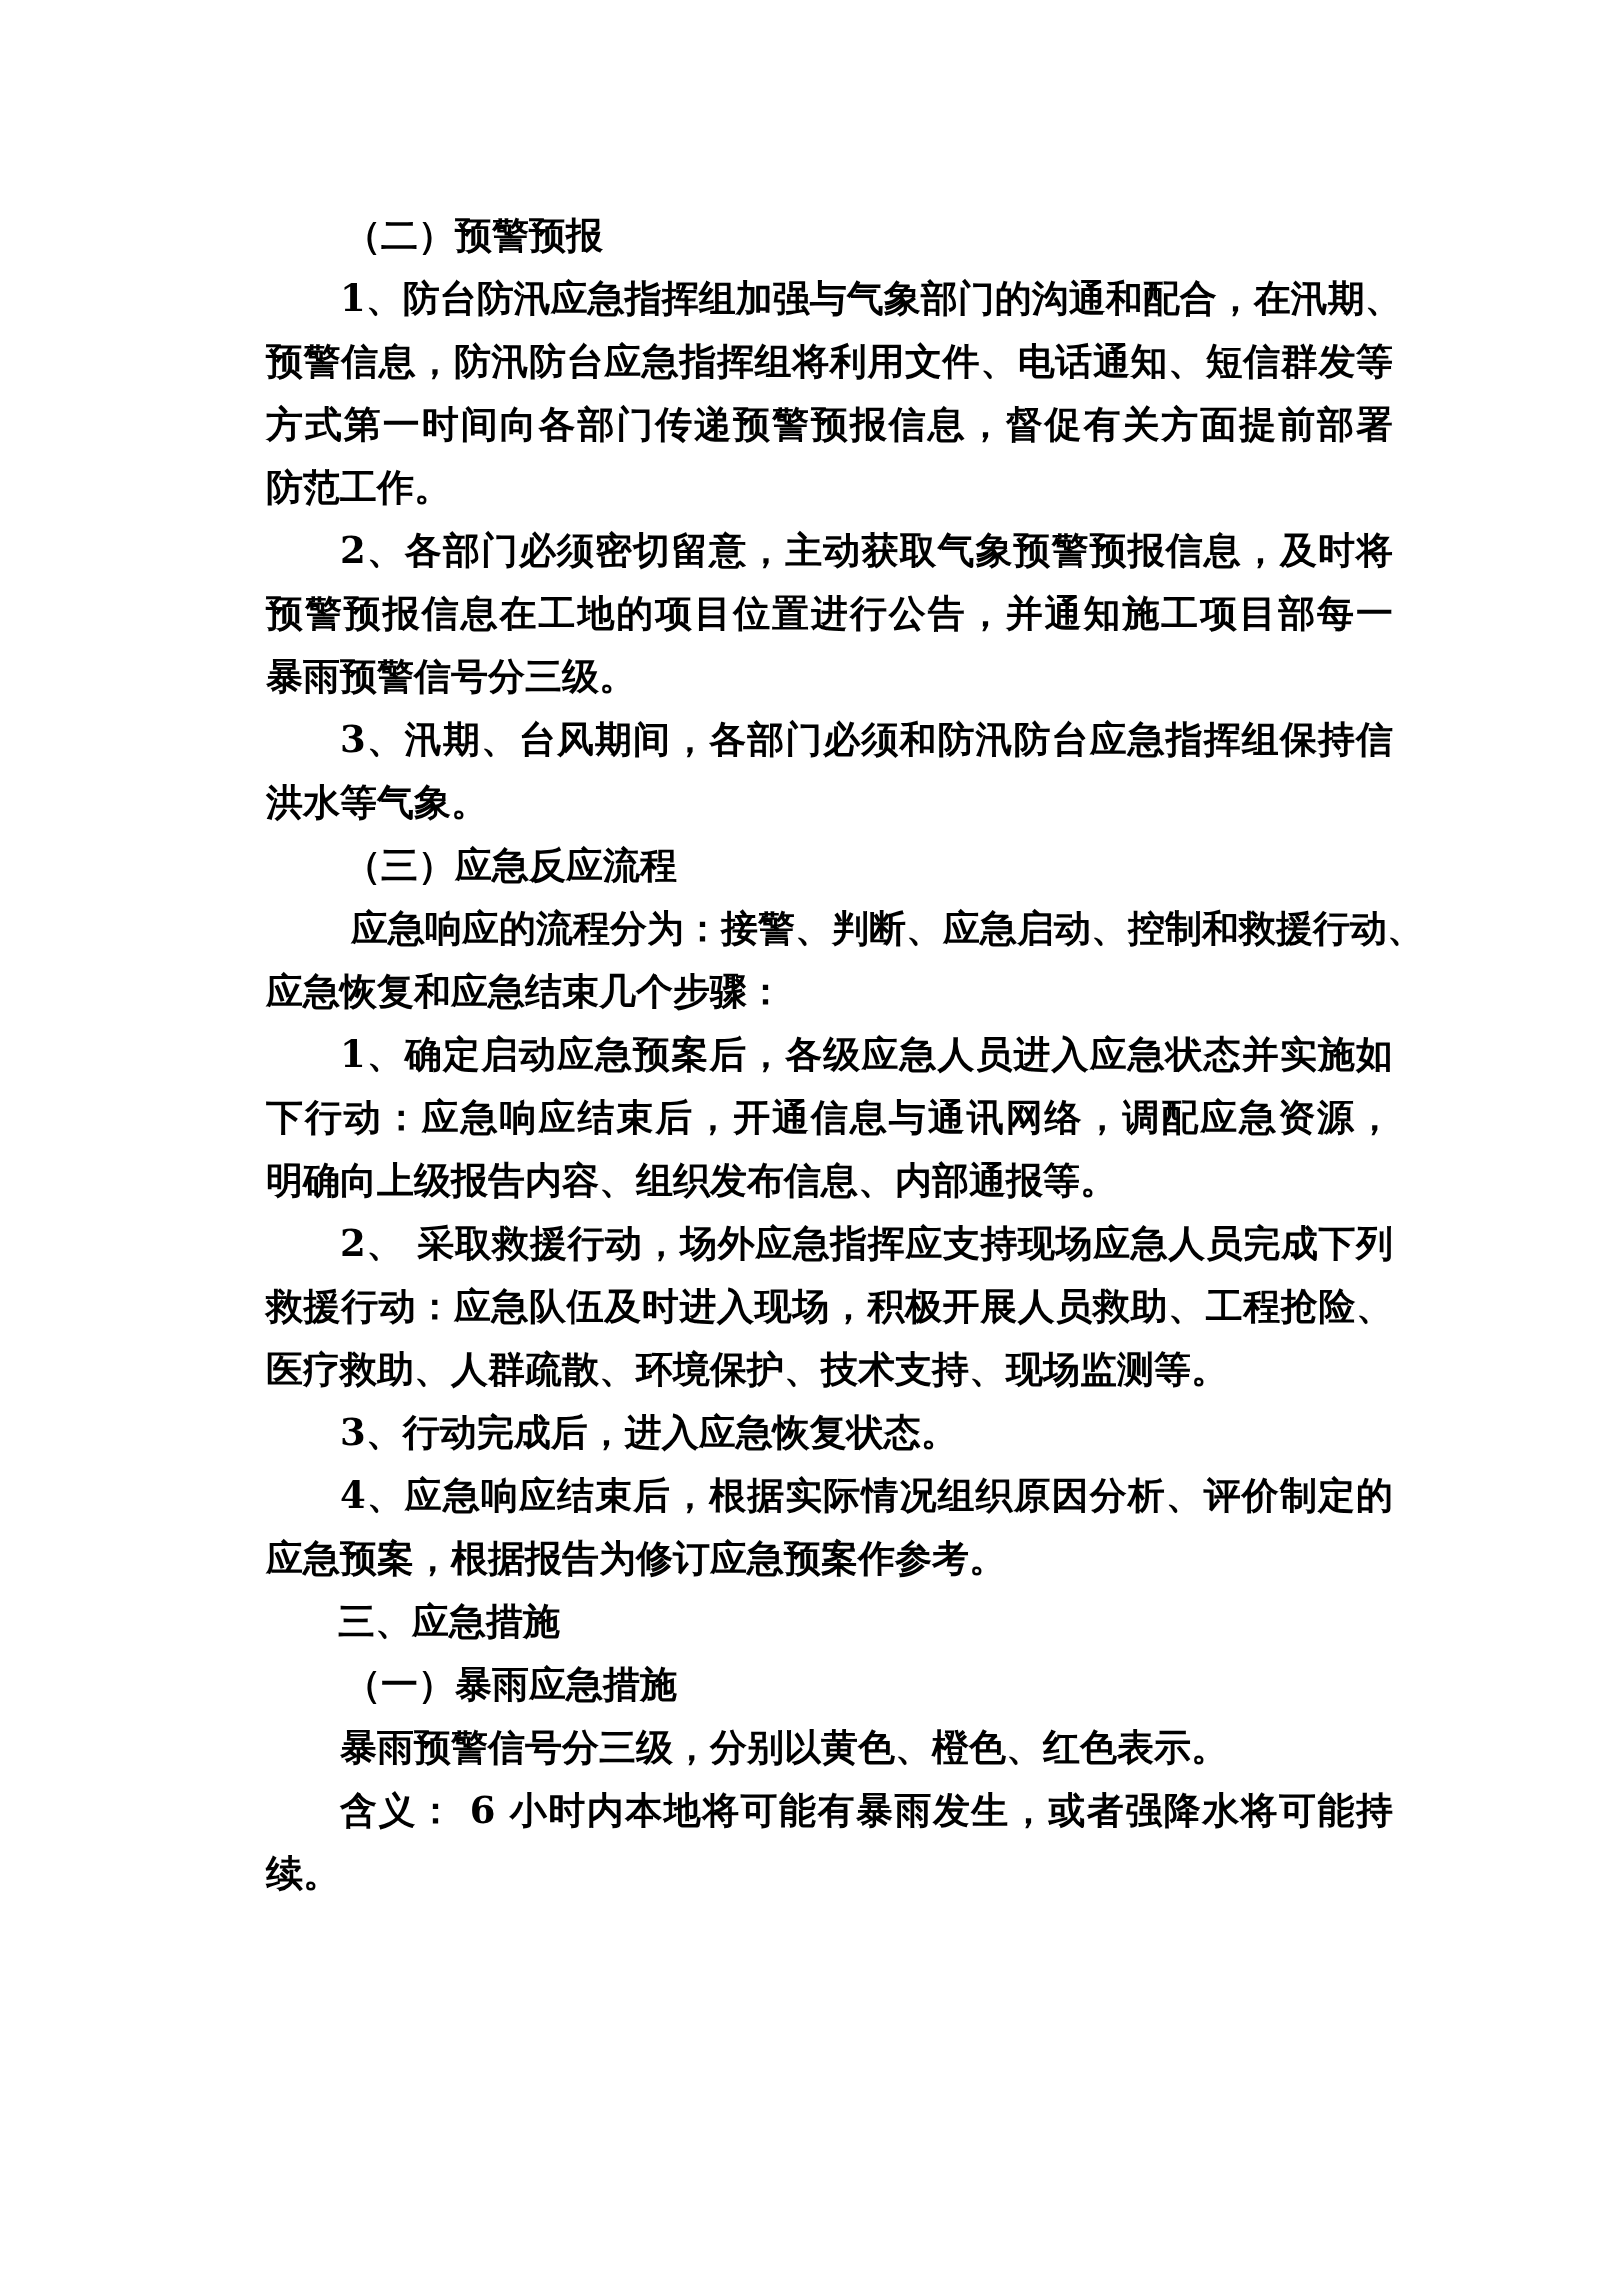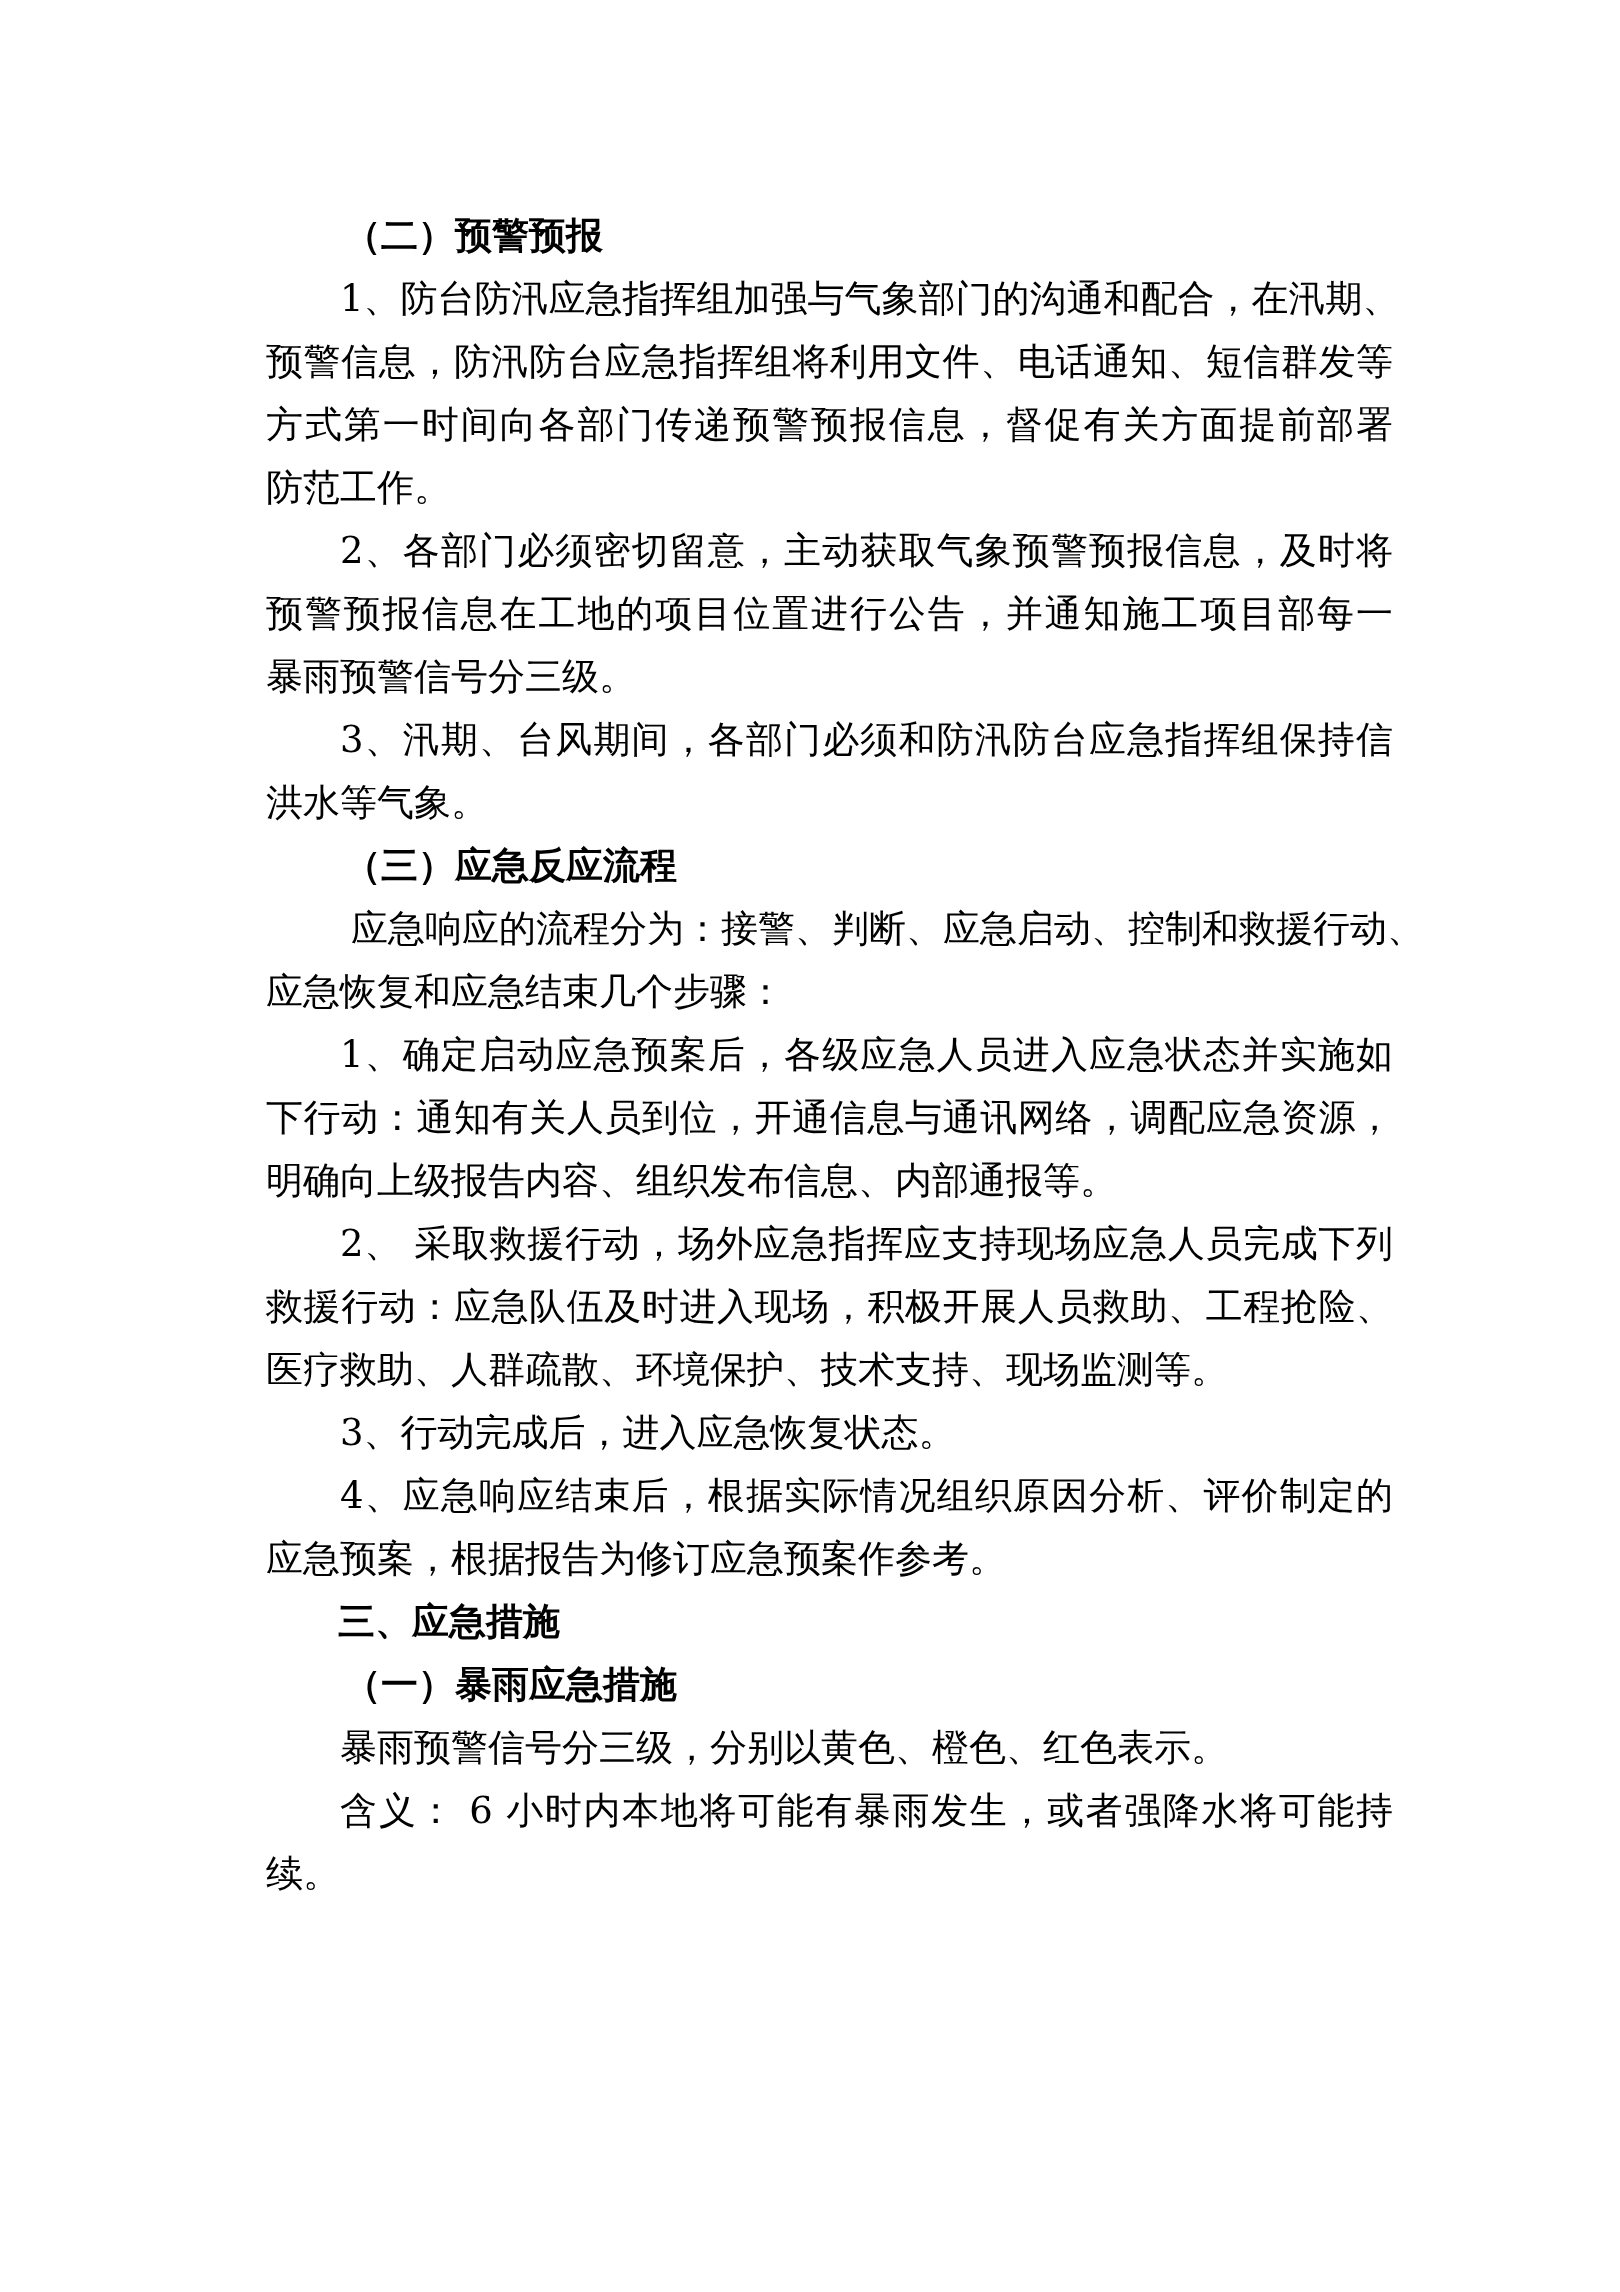--- a/index.html
+++ b/index.html
@@ -29,20 +29,21 @@
     top: 204px;
     width: 1127px;
   }
   .row {
     display: block;
     height: 63px;
     line-height: 63px;
     font-size: 37px;
     white-space: nowrap;
     letter-spacing: 0px;
+    font-weight: bold;
   }
   .row.full {
     text-align: justify;
     text-align-last: justify;
     width: 1127px;
   }
   .row.indent {
     padding-left: 74px;
   }
   .row.indent.full {
@@ -81,21 +82,21 @@
 
     <div class="row indent full">3、汛期、台风期间，各部门必须和防汛防台应急指挥组保持信</div>
     <div class="row">洪水等气象。</div>
 
     <div class="row heading heading-sub">（三）应急反应流程</div>
 
     <div class="row para-intro full" style="width:1042px;">应急响应的流程分为：接警、判断、应急启动、控制和救援行动、</div>
     <div class="row">应急恢复和应急结束几个步骤：</div>
 
     <div class="row indent full">1、确定启动应急预案后，各级应急人员进入应急状态并实施如</div>
-    <div class="row full">下行动：通知有关人员到位，开通信息与通讯网络，调配应急资源，</div>
+    <div class="row full">下行动：应急响应结束后，开通信息与通讯网络，调配应急资源，</div>
     <div class="row">明确向上级报告内容、组织发布信息、内部通报等。</div>
 
     <div class="row indent full">2、 采取救援行动，场外应急指挥应支持现场应急人员完成下列</div>
     <div class="row full">救援行动：应急队伍及时进入现场，积极开展人员救助、工程抢险、</div>
     <div class="row">医疗救助、人群疏散、环境保护、技术支持、现场监测等。</div>
 
     <div class="row indent">3、行动完成后，进入应急恢复状态。</div>
 
     <div class="row indent full">4、应急响应结束后，根据实际情况组织原因分析、评价制定的</div>
     <div class="row">应急预案，根据报告为修订应急预案作参考。</div>

